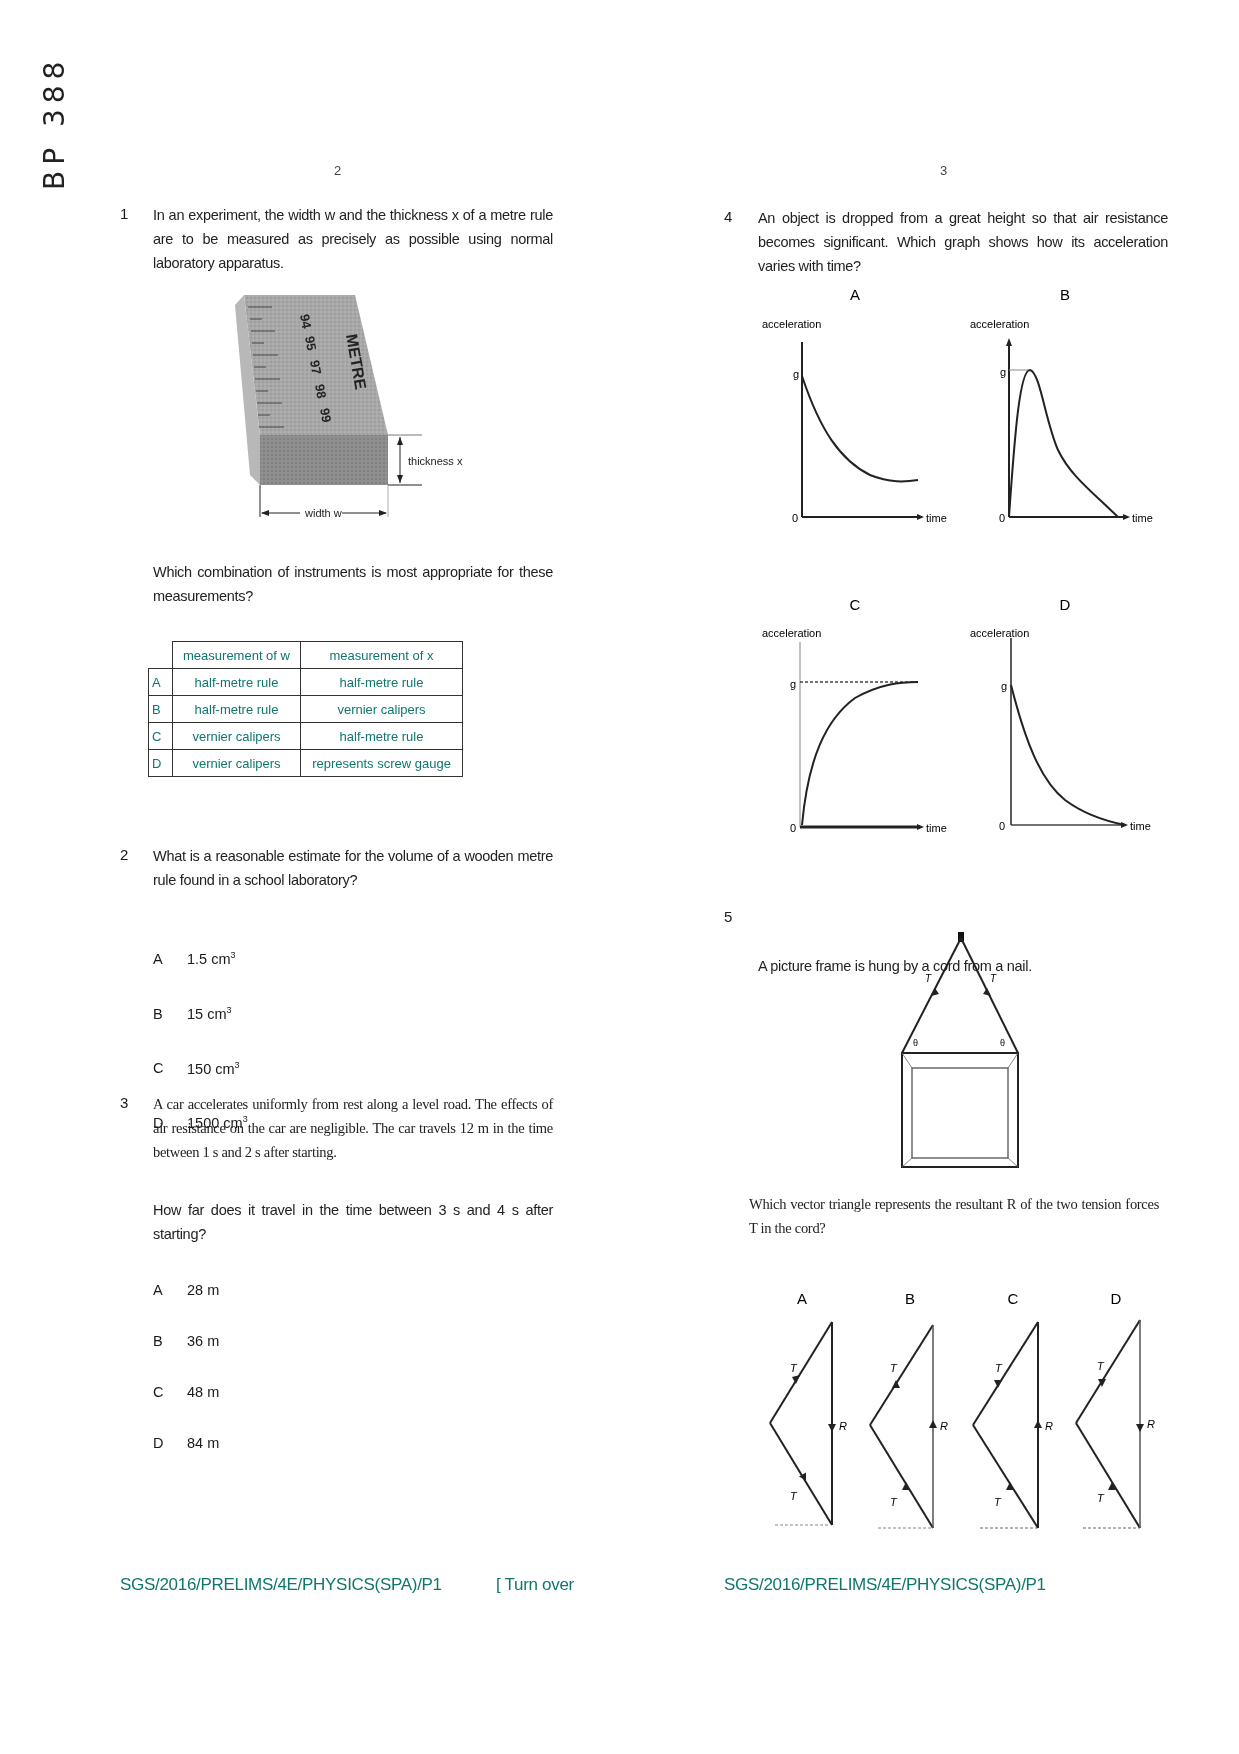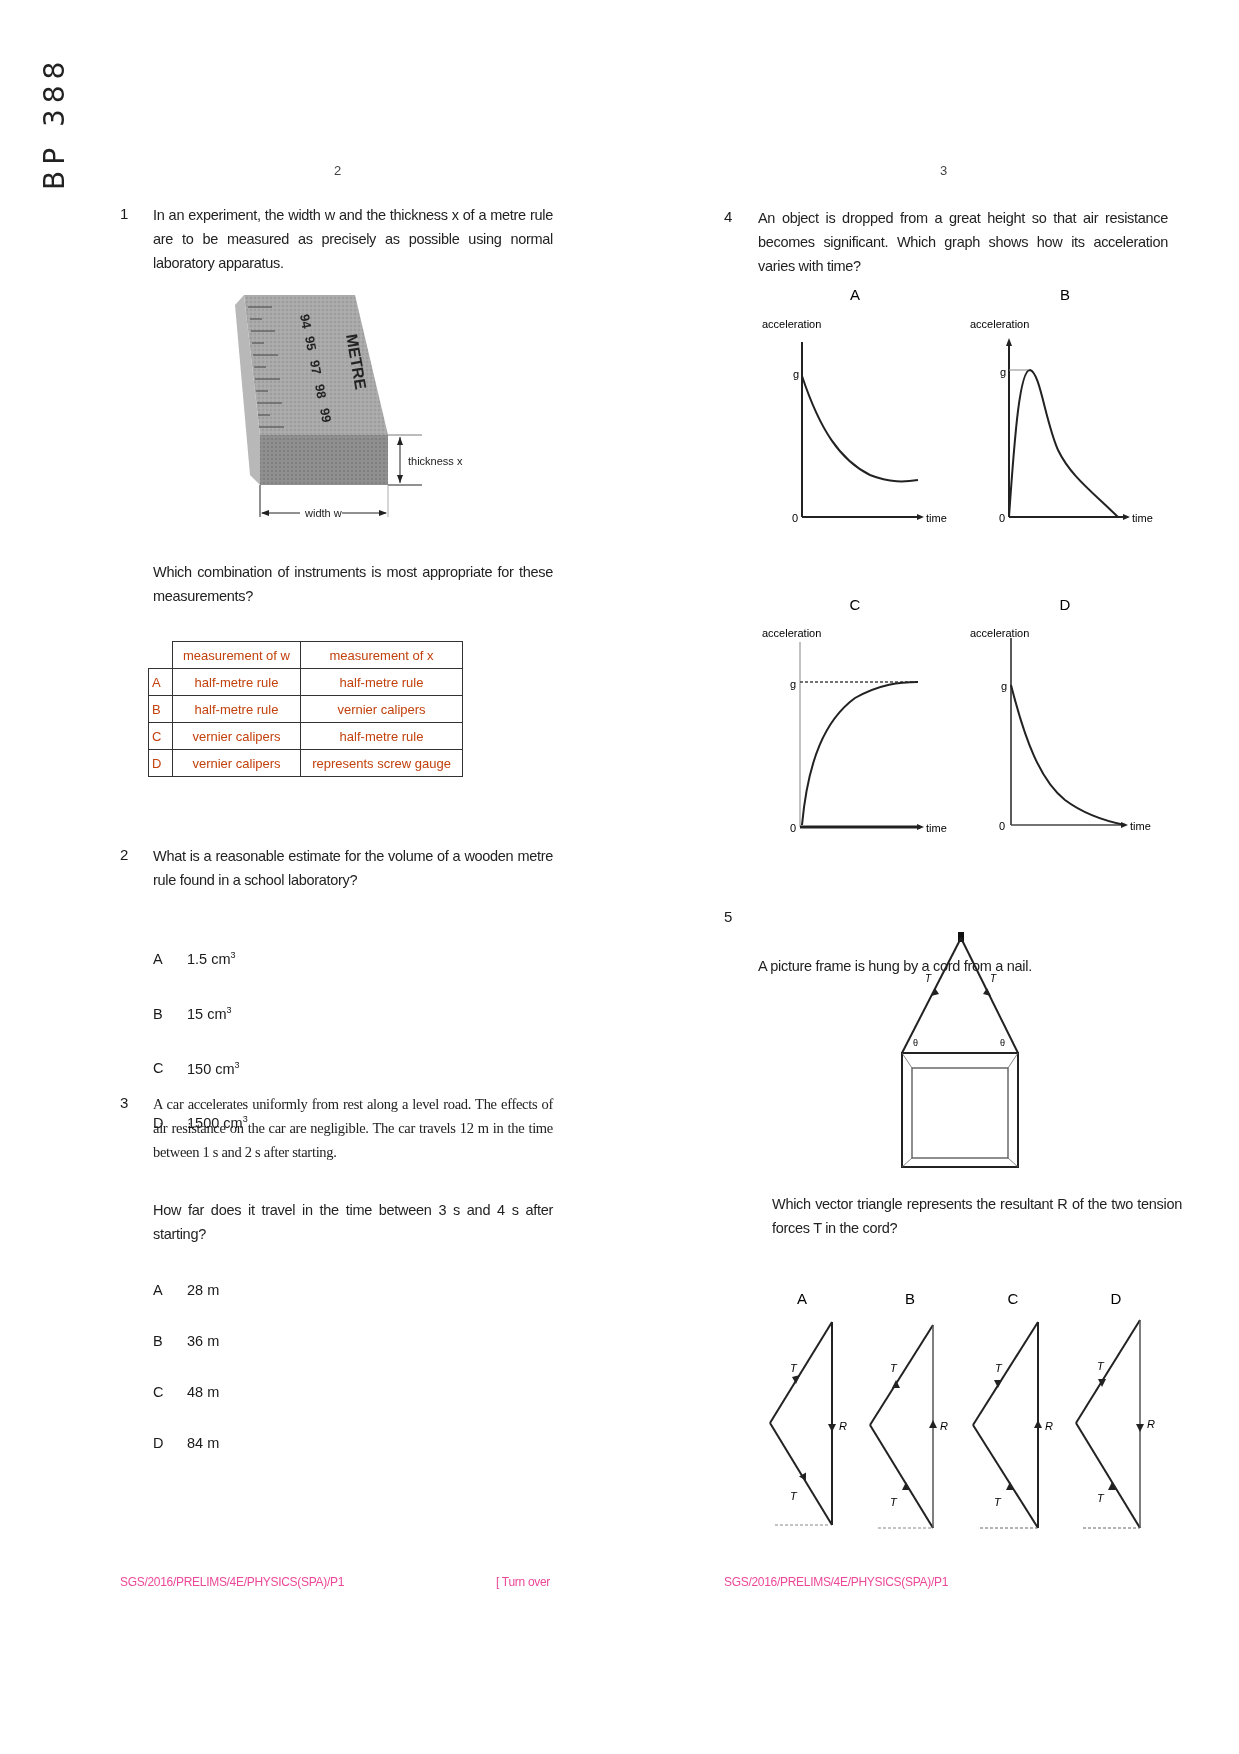--- a/index.html
+++ b/index.html
@@ -8,24 +8,24 @@
   .abs { position:absolute; }
   .side-label { left:30px; top:40px; width:40px; height:160px; }
   .side-label span { display:block; transform:rotate(-90deg); transform-origin:left top;
        position:absolute; left:8px; top:150px; font-size:28px; letter-spacing:6px; white-space:nowrap; font-family:"DejaVu Sans", sans-serif; color:#222; }
   .pnum { font-size:13px; color:#444; }
   .qnum { font-size:15px; font-weight:normal; }
   .qtext { font-size:14.5px; line-height:24px; text-align:justify; letter-spacing:-0.3px; color:#222; }
   .opt { font-size:14.5px; line-height:27px;margin-top:24px; }
   .opt b { display:inline-block; width:34px; font-weight:normal; }
   table.instr { border-collapse:collapse; font-size:13px; }
-  table.instr td { border:1.5px solid #333; height:26px; padding:0 6px; text-align:center; color:#c2410c; }
+  table.instr td { border:1.5px solid #333; height:26px; padding:0 6px; text-align:center; color:#0f766e; }
   table.instr td.lbl { text-align:left; width:14px; padding-left:3px; }
   table.instr td.blank { border-left:none; border-top:none; }
-  .footer { font-size:12px; letter-spacing:-0.3px; color:#ec4899; }
+  .footer { font-size:17px; letter-spacing:-0.3px; color:#0f766e; }
   svg text { font-family:"Liberation Sans", sans-serif; }
 </style>
 </head>
 <body>
 
 <div class="abs side-label">
   <span>BP 388</span>
 </div>
 
 <div class="abs pnum" style="left:334px; top:163px;">2</div>
@@ -211,21 +211,21 @@
   <text x="33" y="116" font-size="9">θ</text>
   <text x="120" y="116" font-size="9">θ</text>
   <rect x="22" y="123" width="116" height="114" fill="none" stroke="#222" stroke-width="2"></rect>
   <rect x="32" y="138" width="96" height="90" fill="none" stroke="#444" stroke-width="1.2"></rect>
   <line x1="22" y1="123" x2="32" y2="138" stroke="#666" stroke-width="0.8"></line>
   <line x1="138" y1="123" x2="128" y2="138" stroke="#666" stroke-width="0.8"></line>
   <line x1="22" y1="237" x2="32" y2="228" stroke="#666" stroke-width="0.8"></line>
   <line x1="138" y1="237" x2="128" y2="228" stroke="#666" stroke-width="0.8"></line>
 </svg>
 
-<div class="abs qtext" style="left:772px; top:1192px; width:410px;">Which vector triangle represents the resultant R of the two tension forces T in the cord?</div>
+<div class="abs qtext" style="left:749px; top:1192px; width:410px;font-family:Liberation Serif, serif;">Which vector triangle represents the resultant R of the two tension forces T in the cord?</div>
 
 <svg class="abs" style="left:740px; top:1270px;" width="460" height="270">
   <g id="tri-a">
     <text x="62" y="34" font-size="15" text-anchor="middle">A</text>
     <line x1="92" y1="52" x2="30" y2="153" stroke="#222" stroke-width="2"></line>
     <line x1="30" y1="153" x2="92" y2="255" stroke="#222" stroke-width="2"></line>
     <line x1="92" y1="52" x2="92" y2="255" stroke="#222" stroke-width="2"></line>
     <polygon points="56,110 52,119 60,117" fill="#222" transform="rotate(180 56 112)"></polygon>
     <polygon points="64,210 60,203 68,203" fill="#222" transform="rotate(-150 64 206)"></polygon>
     <polygon points="92,162 88,154 96,154" fill="#222"></polygon>

